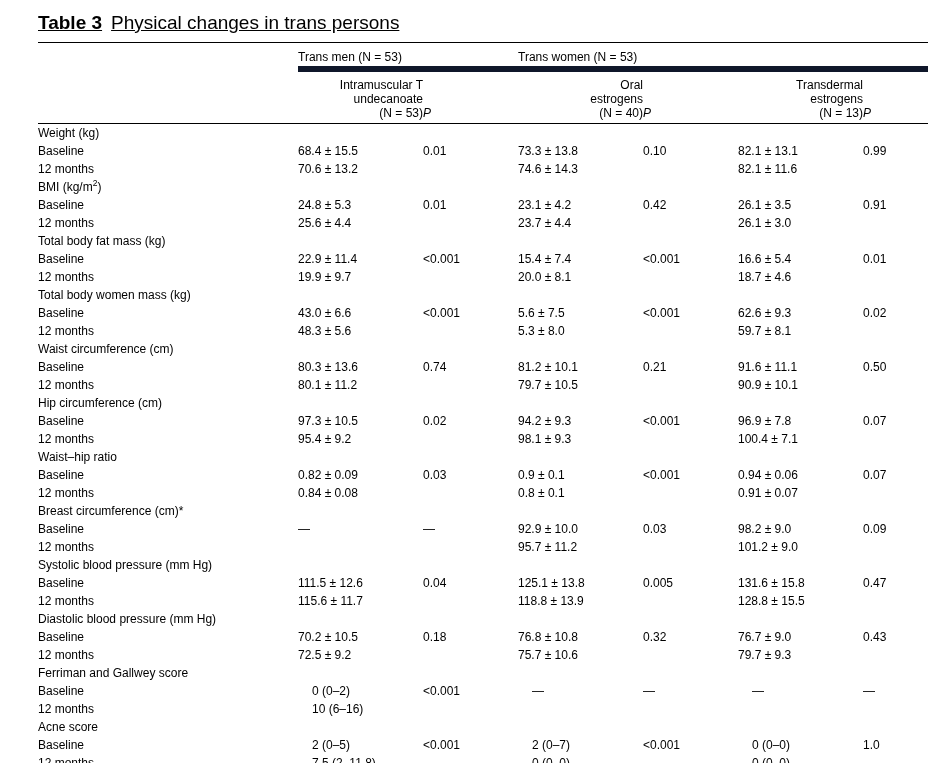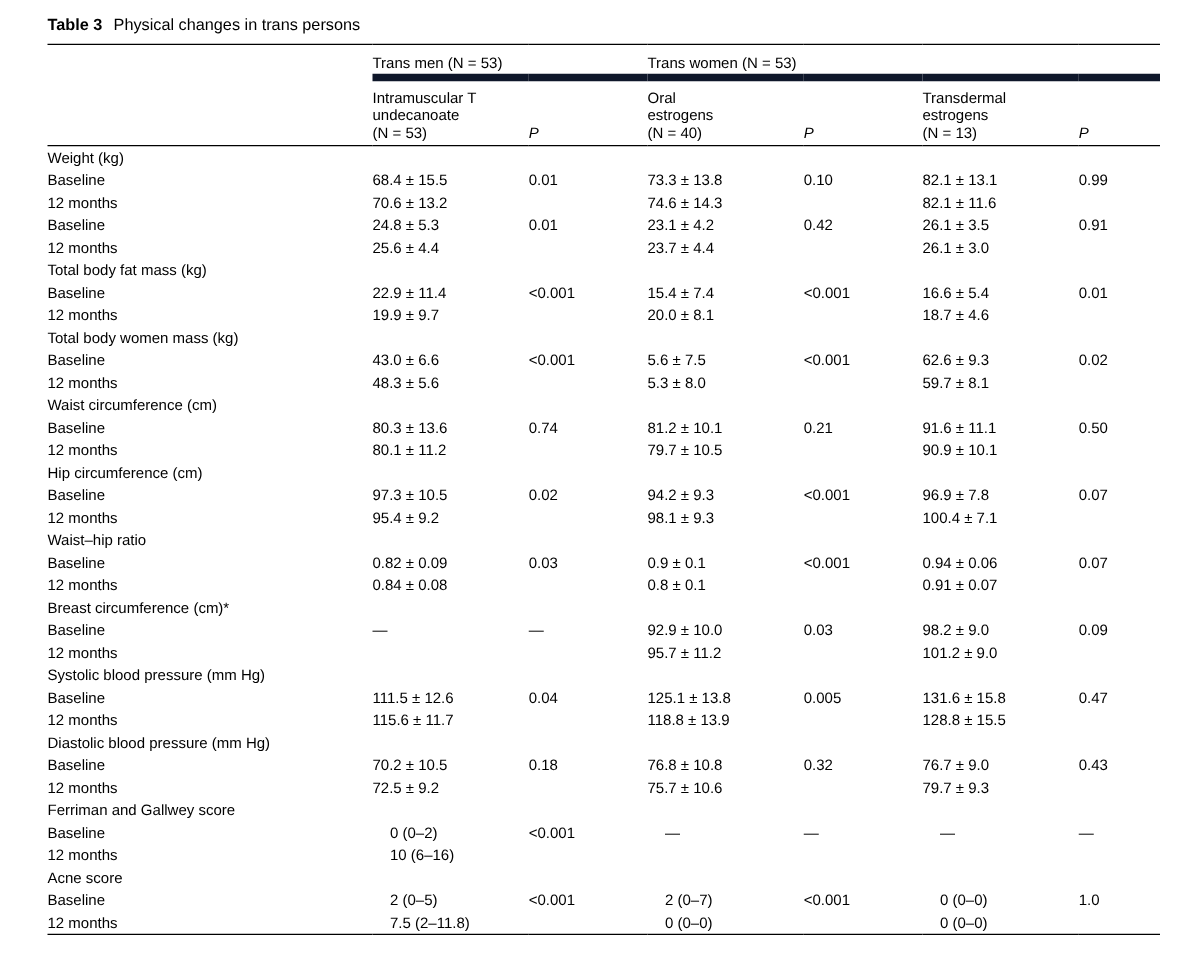--- a/index.html
+++ b/index.html
@@ -15,23 +15,24 @@
     font-size: 12px;
   }
   .page {
     position: relative;
     width: 950px;
     height: 763px;
     box-sizing: border-box;
     padding: 12px 20px 0 38px;
   }
   .table-caption {
-    font-size: 13px;
+    font-size: 19px;
     margin-bottom: 8px;
     white-space: nowrap;
+    text-decoration: underline;
   }
   .table-caption .tbl-label {
     font-weight: bold;
   }
   .table-caption .tbl-title {
     font-weight: normal;
     margin-left: 9px;
   }
   table.maintable {
     border-collapse: collapse;
@@ -78,20 +79,21 @@
   .grouphdr {
     padding-bottom: 2px !important;
   }
   tr.subhead td {
     padding-top: 6px;
     line-height: 14px;
     vertical-align: top;
   }
   .subhdr-line {
     display: block;
+    text-align: right;
   }
   .p-head {
     font-style: italic;
     vertical-align: bottom !important;
     padding-bottom: 0;
   }
   .p-head-inner {
     display: block;
     padding-top: 28px;
   }
@@ -202,20 +204,29 @@
         <tr class="datarow">
           <td class="rowlabel-sub">12 months</td>
           <td>70.6 ± 13.2</td>
           <td></td>
           <td>74.6 ± 14.3</td>
           <td></td>
           <td>82.1 ± 11.6</td>
           <td></td>
         </tr>
         <tr class="datarow">
+          <td class="rowlabel-major">BMI (kg/m<sup>2</sup>)</td>
+          <td></td>
+          <td></td>
+          <td></td>
+          <td></td>
+          <td></td>
+          <td></td>
+        </tr>
+        <tr class="datarow">
           <td class="rowlabel-sub">Baseline</td>
           <td>24.8 ± 5.3</td>
           <td>0.01</td>
           <td>23.1 ± 4.2</td>
           <td>0.42</td>
           <td>26.1 ± 3.5</td>
           <td>0.91</td>
         </tr>
         <tr class="datarow">
           <td class="rowlabel-sub">12 months</td>

